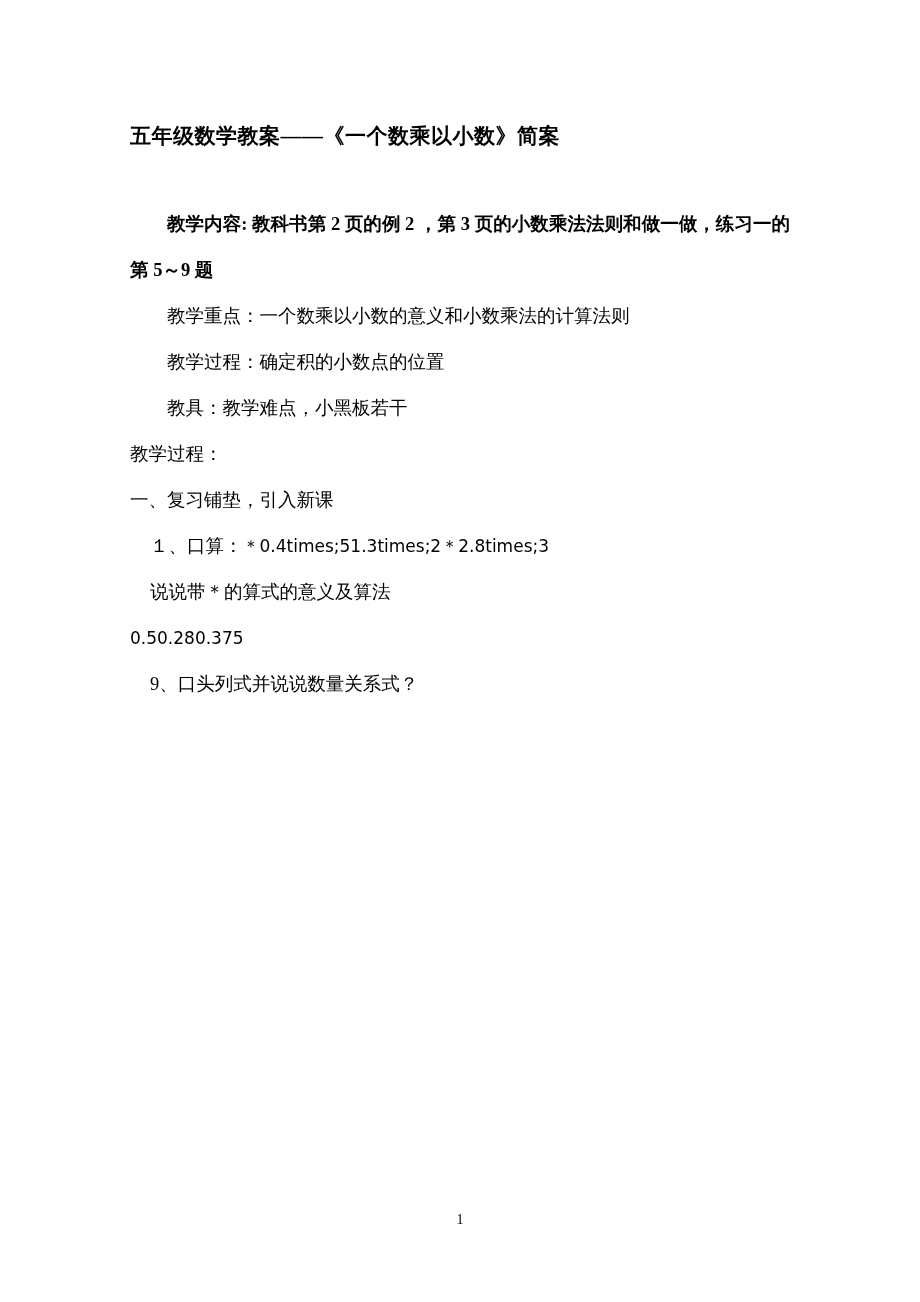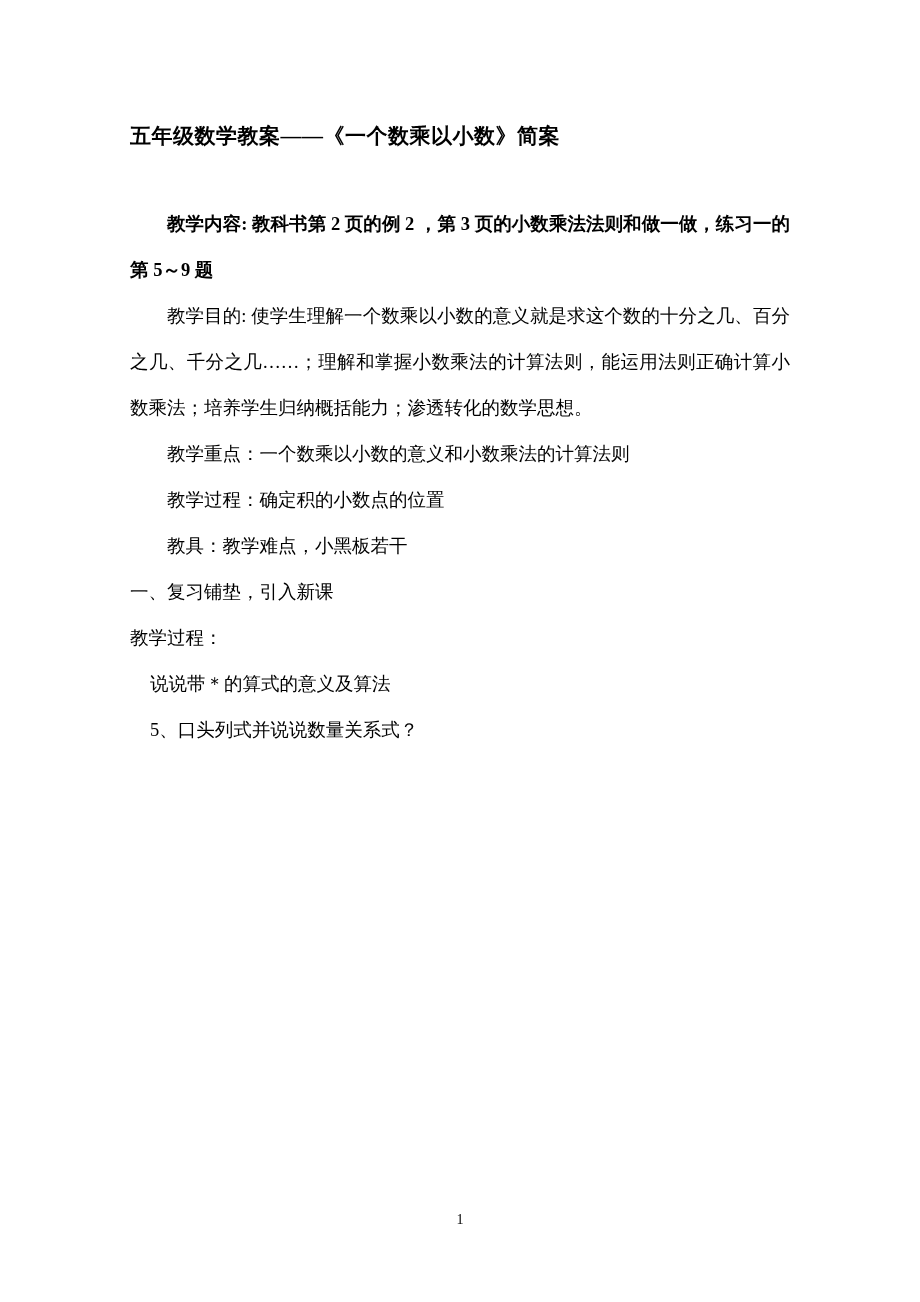--- a/index.html
+++ b/index.html
@@ -71,36 +71,37 @@
 </head>
 <body>
 
 <div class="page">
   <div class="content">
 
     <h1 class="doc-title">五年级数学教案——《一个数乘以小数》简案</h1>
 
     <p class="para indent block-gap-top">教学内容: 教科书第 2 页的例 2 ，第 3 页的小数乘法法则和做一做，练习一的第 5～9 题</p>
 
-    <p class="para indent">教学目的: 使学生理解一个数乘以小数的意义就是求这个数的十分之几、百分之几、千分之几……；理解和掌握小数乘法的计算法则，能运用法则正确计算小数乘法；培养学生归纳概括能力；渗透转化的数学思想。</p>
 
     <p class="para indent">教学重点：一个数乘以小数的意义和小数乘法的计算法则</p>
 
     <p class="para indent">教学过程：确定积的小数点的位置</p>
 
     <p class="para indent">教具：教学难点，小黑板若干</p>
 
+    <p class="para">教学过程：</p>
+
     <p class="para">一、复习铺垫，引入新课</p>
 
-    <p class="para">教学过程：</p>
 
-
+    <p class="para small-indent"><span>１、口算：</span><span class="latin">＊0.4times;51.3times;2＊2.8times;3</span></p>
 
     <p class="para small-indent">说说带＊的算式的意义及算法</p>
 
 
+    <p class="para latin">0.50.280.375</p>
 
-    <p class="para small-indent">5、口头列式并说说数量关系式？</p>
+    <p class="para small-indent">9、口头列式并说说数量关系式？</p>
 
   </div>
 
   <div class="page-number">1</div>
 </div>
 
 </body></html>

